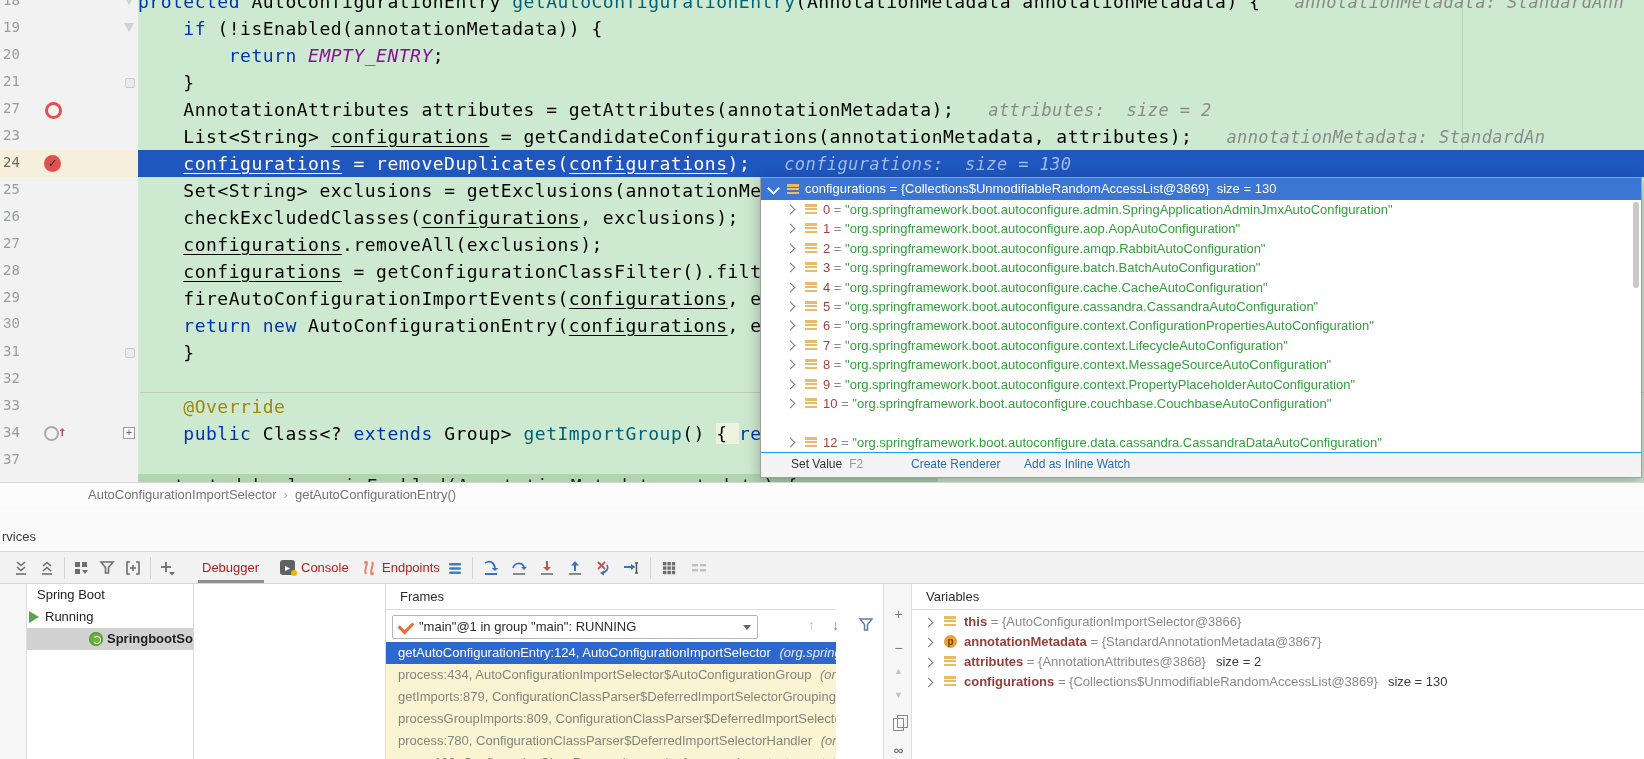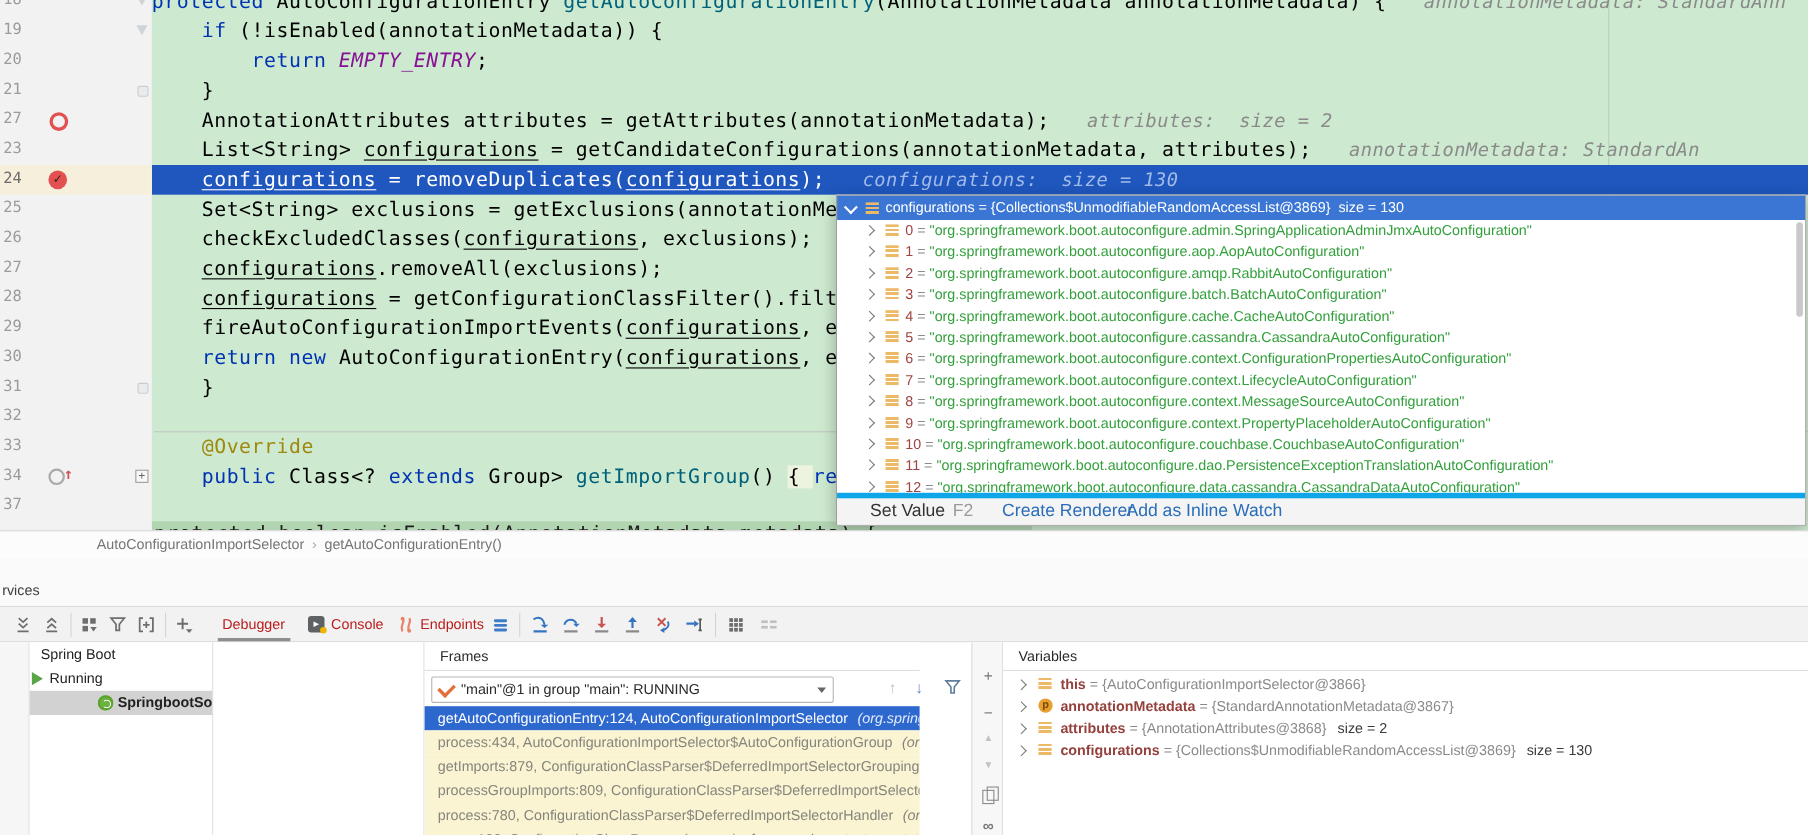--- a/index.html
+++ b/index.html
@@ -50,22 +50,22 @@
   #popup-header .ph-text{position:absolute;left:44px;top:0;}
   #popup-body{position:absolute;left:0;top:22px;right:0;height:255px;overflow:hidden;background:#fff;}
   .pop-row{position:absolute;left:0;right:0;height:20px;font-size:13px;line-height:19px;white-space:pre;}
   .pop-chev{position:absolute;left:26px;top:6px;width:6px;height:6px;border-right:1.5px solid #7a7a7a;
             border-top:1.5px solid #7a7a7a;transform:rotate(45deg);}
   .licon{position:absolute;top:4px;width:12px;height:11px;
          background:repeating-linear-gradient(#ecb966 0 2.6px,rgba(0,0,0,0) 2.6px 3.8px);}
   .pop-idx{color:#9f4343;}
   .pop-eq{color:#8a8a8a;}
   .pop-str{color:#33a03c;}
-  #popup-footer{position:absolute;left:0;bottom:0;right:0;height:24px;background:#f4f4f4;border-top:5px solid #0ea5e9;
-                font-size:16px;line-height:23px;text-align:center;}
+  #popup-footer{position:absolute;left:0;bottom:0;right:0;height:24px;background:#f4f4f4;border-top:1px solid #0ea5e9;
+                font-size:12px;line-height:23px;text-align:center;}
   #popup-footer .lnk{color:#2a6db8;}
   #popup-footer .plain{color:#333;}
   #popup-footer .f2{color:#9a9a9a;margin-left:7px;}
   #pop-scroll{position:absolute;right:2px;top:24px;width:6px;height:86px;background:#c9c9c9;border-radius:3px;}
   
   #breadcrumb{position:absolute;left:0;top:482px;width:1644px;height:24px;background:#fcfcfc;
               border-top:1px solid #d6d6d6;font-size:13px;line-height:24px;color:#757575;}
   #breadcrumb .bc{margin:0;}
   #breadcrumb .bc-sep{color:#a8a8a8;margin:0 7px;}
   #tw-header{position:absolute;left:0;top:507px;width:1644px;height:45px;background:#fafafa;
@@ -197,21 +197,21 @@
         </div>
         <div class="gut-row" style="top: 231px;">
           <span class="gut-num">27</span>
         </div>
         <div class="gut-row" style="top: 258px;">
           <span class="gut-num">28</span>
         </div>
         <div class="gut-row" style="top: 285px;">
           <span class="gut-num">29</span>
         </div>
-        <div class="gut-row" style="top: 312px;">
+        <div class="gut-row" style="top: 312px; font-family: Liberation Mono, monospace;">
           <span class="gut-num">30</span>
         </div>
         <div class="gut-row" style="top: 339px;">
           <span class="gut-num">31</span>
           <div class="fold-lock"></div>
         </div>
         <div class="gut-row" style="top: 366px;">
           <span class="gut-num">32</span>
         </div>
         <div class="gut-row" style="top: 393px;">
@@ -239,21 +239,20 @@
           <div class="pop-row" style="top: 19.4px;"><div class="pop-chev"></div><div class="licon" style="left: 44px;"></div><span style="position: absolute; left: 62px;"><span class="pop-idx">1</span><span class="pop-eq"> = </span><span class="pop-str">"org.springframework.boot.autoconfigure.aop.AopAutoConfiguration"</span></span></div>
           <div class="pop-row" style="top: 38.8px;"><div class="pop-chev"></div><div class="licon" style="left: 44px;"></div><span style="position: absolute; left: 62px;"><span class="pop-idx">2</span><span class="pop-eq"> = </span><span class="pop-str">"org.springframework.boot.autoconfigure.amqp.RabbitAutoConfiguration"</span></span></div>
           <div class="pop-row" style="top: 58.2px;"><div class="pop-chev"></div><div class="licon" style="left: 44px;"></div><span style="position: absolute; left: 62px;"><span class="pop-idx">3</span><span class="pop-eq"> = </span><span class="pop-str">"org.springframework.boot.autoconfigure.batch.BatchAutoConfiguration"</span></span></div>
           <div class="pop-row" style="top: 77.6px;"><div class="pop-chev"></div><div class="licon" style="left: 44px;"></div><span style="position: absolute; left: 62px;"><span class="pop-idx">4</span><span class="pop-eq"> = </span><span class="pop-str">"org.springframework.boot.autoconfigure.cache.CacheAutoConfiguration"</span></span></div>
           <div class="pop-row" style="top: 97px;"><div class="pop-chev"></div><div class="licon" style="left: 44px;"></div><span style="position: absolute; left: 62px;"><span class="pop-idx">5</span><span class="pop-eq"> = </span><span class="pop-str">"org.springframework.boot.autoconfigure.cassandra.CassandraAutoConfiguration"</span></span></div>
           <div class="pop-row" style="top: 116.4px;"><div class="pop-chev"></div><div class="licon" style="left: 44px;"></div><span style="position: absolute; left: 62px;"><span class="pop-idx">6</span><span class="pop-eq"> = </span><span class="pop-str">"org.springframework.boot.autoconfigure.context.ConfigurationPropertiesAutoConfiguration"</span></span></div>
           <div class="pop-row" style="top: 135.8px;"><div class="pop-chev"></div><div class="licon" style="left: 44px;"></div><span style="position: absolute; left: 62px;"><span class="pop-idx">7</span><span class="pop-eq"> = </span><span class="pop-str">"org.springframework.boot.autoconfigure.context.LifecycleAutoConfiguration"</span></span></div>
           <div class="pop-row" style="top: 155.2px;"><div class="pop-chev"></div><div class="licon" style="left: 44px;"></div><span style="position: absolute; left: 62px;"><span class="pop-idx">8</span><span class="pop-eq"> = </span><span class="pop-str">"org.springframework.boot.autoconfigure.context.MessageSourceAutoConfiguration"</span></span></div>
           <div class="pop-row" style="top: 174.6px;"><div class="pop-chev"></div><div class="licon" style="left: 44px;"></div><span style="position: absolute; left: 62px;"><span class="pop-idx">9</span><span class="pop-eq"> = </span><span class="pop-str">"org.springframework.boot.autoconfigure.context.PropertyPlaceholderAutoConfiguration"</span></span></div>
           <div class="pop-row" style="top: 194px;"><div class="pop-chev"></div><div class="licon" style="left: 44px;"></div><span style="position: absolute; left: 62px;"><span class="pop-idx">10</span><span class="pop-eq"> = </span><span class="pop-str">"org.springframework.boot.autoconfigure.couchbase.CouchbaseAutoConfiguration"</span></span></div>
-          <div class="pop-row" style="top: 213.4px;"><div class="pop-chev"></div><div class="licon" style="left: 44px;"></div><span style="position: absolute; left: 62px;"><span class="pop-idx">11</span><span class="pop-eq"> = </span><span class="pop-str">"org.springframework.boot.autoconfigure.dao.PersistenceExceptionTranslationAutoConfiguration"</span></span></div>
           <div class="pop-row" style="top: 232.8px;"><div class="pop-chev"></div><div class="licon" style="left: 44px;"></div><span style="position: absolute; left: 62px;"><span class="pop-idx">12</span><span class="pop-eq"> = </span><span class="pop-str">"org.springframework.boot.autoconfigure.data.cassandra.CassandraDataAutoConfiguration"</span></span></div>
           <div class="pop-row" style="top: 252.2px;"><span style="position: absolute; left: 62px;"><span class="pop-idx">13</span><span class="pop-eq"> = </span><span class="pop-str">"org.springframework.boot.autoconfigure.data.cassandra.CassandraReactiveDataAutoConfiguration"</span></span></div>
         </div>
       <div id="pop-scroll"></div>
       <div id="popup-footer">
         <span class="plain" style="position:absolute;left:30px"><span>Set Value</span><span class="f2">F2</span></span>
         <span class="lnk" style="position:absolute;left:150px">Create Renderer</span>
         <span class="lnk" style="position:absolute;left:263px">Add as Inline Watch</span>
       </div>
     </div>

